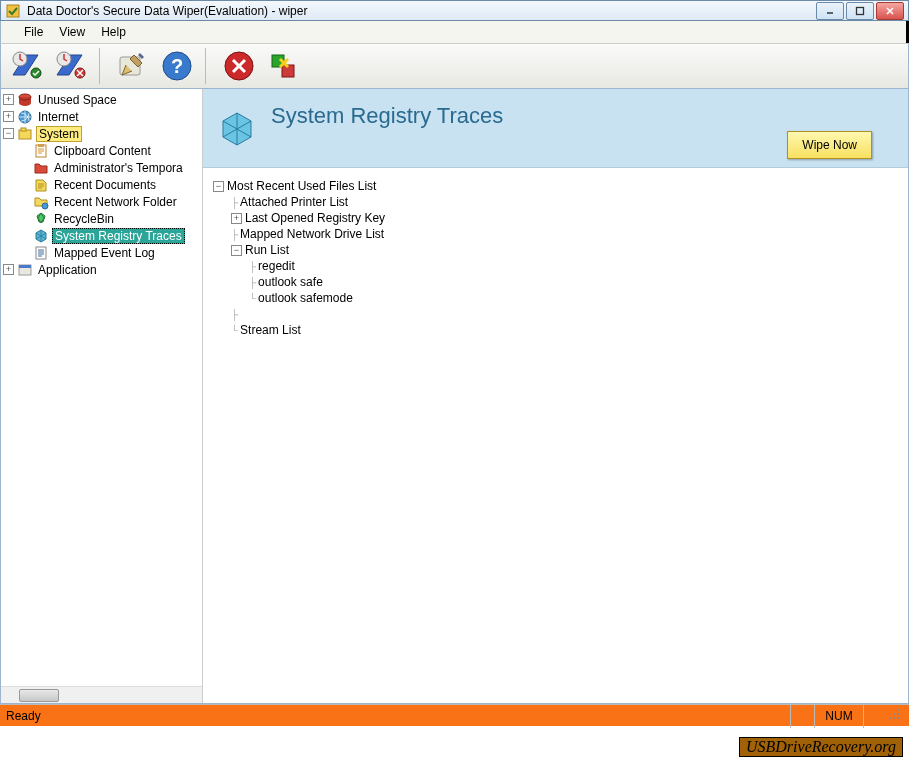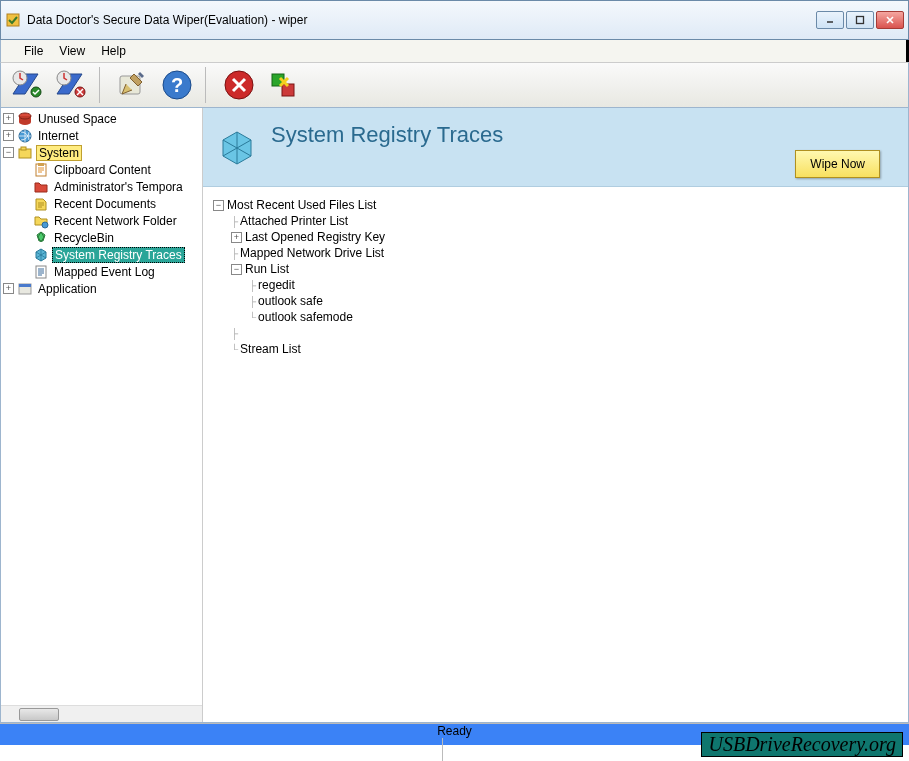--- a/index.html
+++ b/index.html
@@ -1,19 +1,19 @@
 <!DOCTYPE html>
 <html><head>
 <meta charset="utf-8">
 <style>
 * { box-sizing: border-box; margin: 0; padding: 0; font-family: "Segoe UI", Tahoma, sans-serif; }
 body { width: 909px; height: 761px; background: #fff; overflow: hidden; position: relative; }
 
 
-.titlebar { height: 40px; background: linear-gradient(#f4f8fc,#dfeaf6); border: 1px solid #6b8aa8; display: flex; align-items: center; padding: 0 4px; font-size: 12px; }
+.titlebar { height: 21px; background: linear-gradient(#f4f8fc,#dfeaf6); border: 1px solid #6b8aa8; display: flex; align-items: center; padding: 0 4px; font-size: 12px; }
 .titlebar .app-icon { width: 16px; height: 16px; margin-right: 6px; }
 .titlebar .title { flex: 1; color: #000; }
 .win-controls { display: flex; gap: 2px; }
 .win-btn { width: 28px; height: 18px; border: 1px solid #6b8aa8; border-radius: 2px; background: linear-gradient(#eaf3fc,#cfe3f5); display: flex; align-items: center; justify-content: center; cursor: pointer; }
 .win-btn.close { background: linear-gradient(#f5a6a0,#d9534f); border-color: #a63b36; }
 .win-btn svg { width: 10px; height: 10px; }
 
 
 .menubar { height: 22px; background: #f5f5f0; border-left:1px solid #9db5ce; border-right:3px solid #000000; display: flex; align-items: center; padding: 0 15px; font-size: 12px; }
 .menu-item { padding: 2px 8px; cursor: pointer; }
@@ -36,36 +36,36 @@
 .indent2 { padding-left: 30px; }
 .hs-scroll { height: 17px; background: #f0f0f0; border-top:1px solid #ddd; display:flex; align-items:center; }
 .hs-thumb { width: 40px; height: 13px; background: linear-gradient(#e8e8e8,#c8c8c8); border:1px solid #999; border-radius:2px; margin-left:18px; }
 
 
 .main { flex: 1; background: #fff; display: flex; flex-direction: column; }
 .header-panel { background: #c8e2f2; padding: 14px 14px 18px 14px; display: flex; align-items: flex-start; position: relative; border-bottom:1px solid #b0cde0; }
 .header-icon { width: 40px; height: 40px; margin-right: 14px; margin-top:6px; }
 .header-text h1 { font-size: 22px; font-weight: normal; color: #2a6a8f; font-family: "Segoe UI", Tahoma, sans-serif; }
 .header-text p { font-size: 12px; color: #2a6a8f; margin-top: 4px; }
-.wipe-btn { position: absolute; right: 28px; top: 42px; background: linear-gradient(#fff8b0,#f8e060); border: 1px solid #b09020; box-shadow: 1px 1px 2px rgba(0,0,0,.3); padding: 6px 14px; font-size: 12px; cursor: pointer; }
+.wipe-btn { position: absolute; right: 36px; top: 42px; background: linear-gradient(#fff8b0,#f8e060); border: 1px solid #b09020; box-shadow: 1px 1px 2px rgba(0,0,0,.3); padding: 6px 14px; font-size: 12px; cursor: pointer; }
 
 .detail-tree { flex:1; padding: 10px 0 0 10px; font-size: 12px; overflow:auto; }
 .dt-row { display:flex; align-items:center; height:16px; cursor:pointer; }
 .dt-indent1 { padding-left: 18px; }
 .dt-indent2 { padding-left: 36px; }
 .conn { color:#aaa; font-size:10px; margin-right:2px; }
 
 
-.statusbar { height: 22px; background: #3b82f6; border-top: 1px solid #bbb; display: flex; align-items: center; font-size: 12px; padding: 0 6px; flex-direction: column; }
+.statusbar { height: 22px; background: #f97316; border-top: 1px solid #bbb; display: flex; align-items: center; font-size: 12px; padding: 0 6px; }
 .statusbar .st-left { flex:1; }
 .statusbar .st-cell { border-left:1px solid #bbb; padding: 12px 10px; height:100%; display:flex; align-items:center; }
 .resize-grip { width:16px; }
 
 
-.watermark { position:absolute; right:6px; bottom:4px; font-size:20px; font-style:italic; font-family: Georgia, serif; border:1px solid #000; padding: 0 6px; background:#0f766e; }
+.watermark { position:absolute; right:6px; bottom:4px; font-size:16px; font-style:italic; font-family: Georgia, serif; border:1px solid #000; padding: 0 6px; background:#a16207; }
 </style>
 </head>
 <body>
 
 <div class="titlebar">
   <svg class="app-icon" viewBox="0 0 16 16">
       <rect x="2" y="2" width="12" height="12" fill="#f0c040" stroke="#b08020"></rect>
       <path d="M4 8l3 3 5-6" stroke="#3a7a2a" stroke-width="2" fill="none"></path>
     </svg>
   <span class="title">Data Doctor's Secure Data Wiper(Evaluation) - wiper</span>

